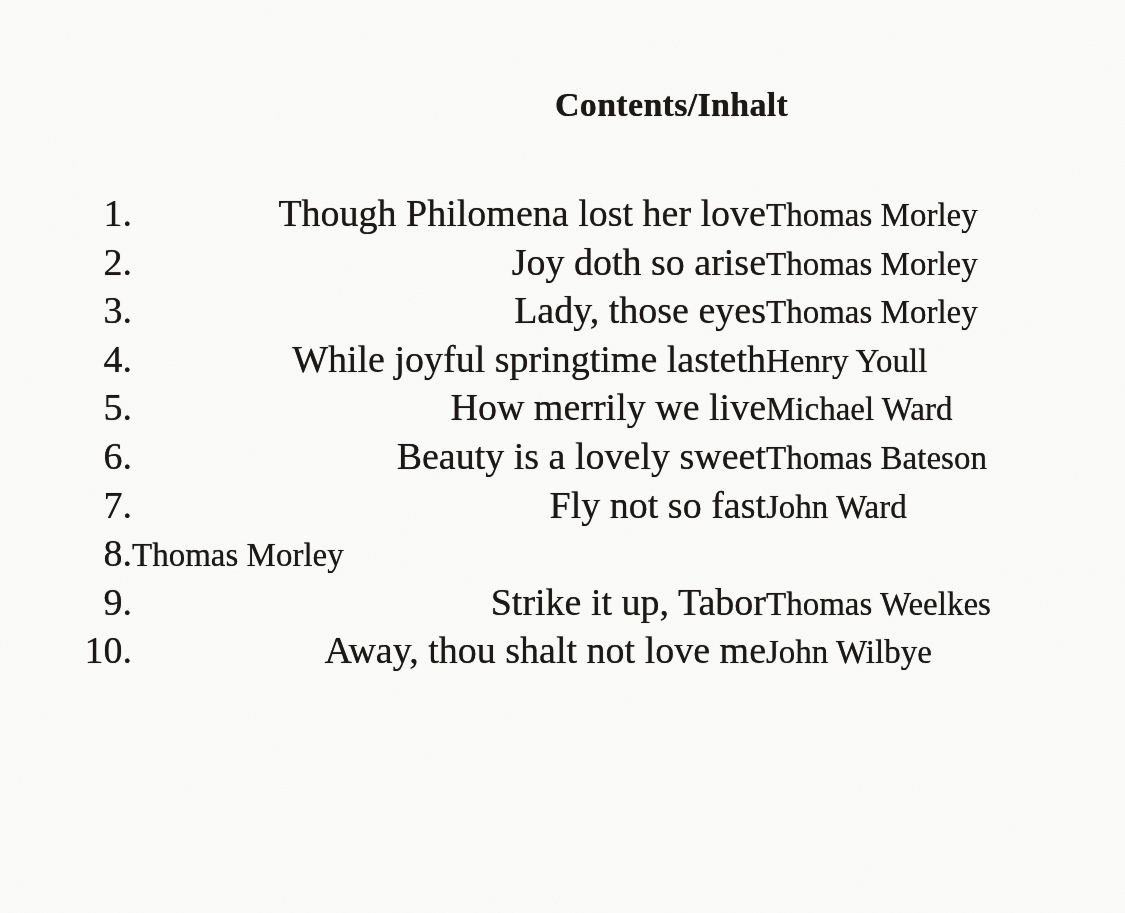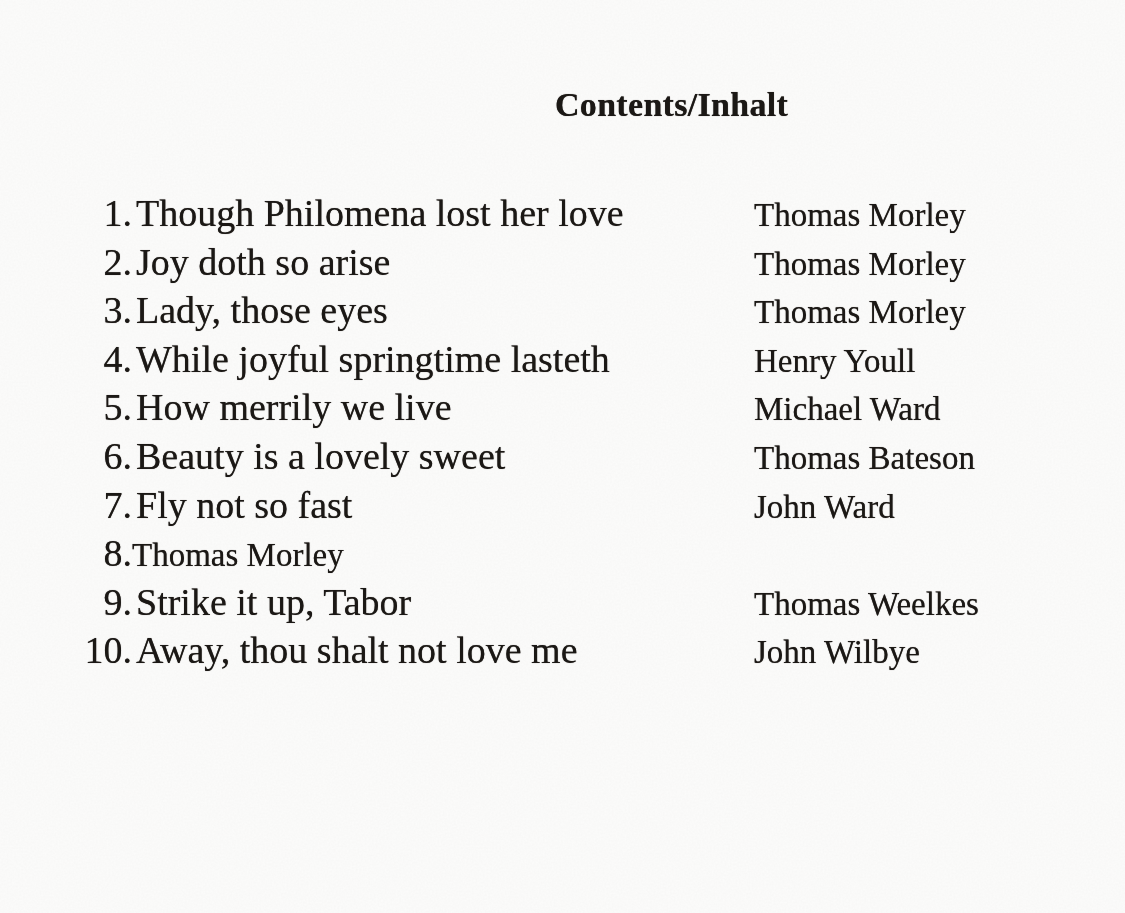--- a/index.html
+++ b/index.html
@@ -49,26 +49,27 @@
     text-shadow: 0 0 0.7px rgba(25,20,15,0.8);
   }
   .toc-num {
     width: 132px;
     text-align: right;
     font-size: 38px;
     line-height: 48.6px;
     flex: 0 0 auto;
   }
   .toc-title {
-    margin-left: 4px;
+    margin-left: 16px;
     width: 618px;
     font-size: 38px;
     line-height: 48.6px;
     flex: 0 0 auto;
     overflow: visible;
+    text-align: right;
   }
   .toc-composer {
     font-size: 33px;
     line-height: 48.6px;
     flex: 0 0 auto;
   }
 </style>
 </head>
 <body>
 

